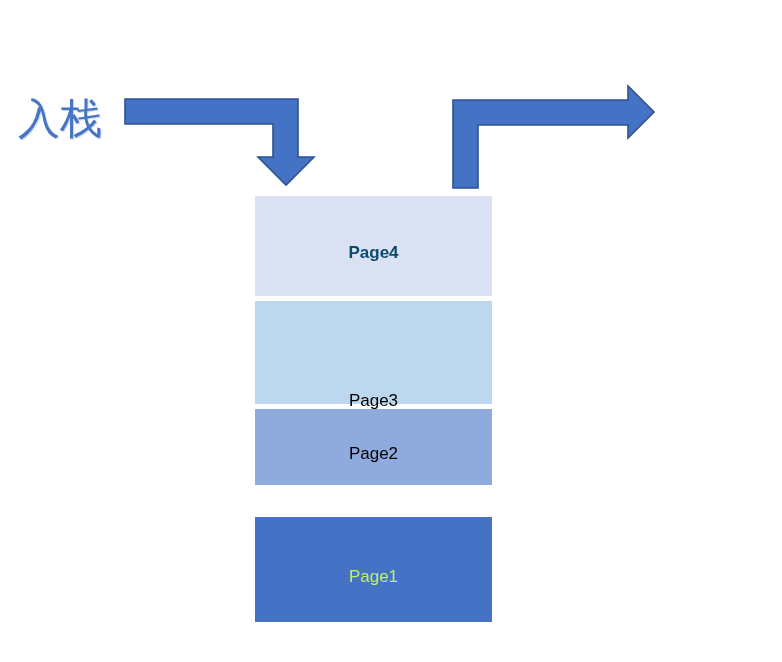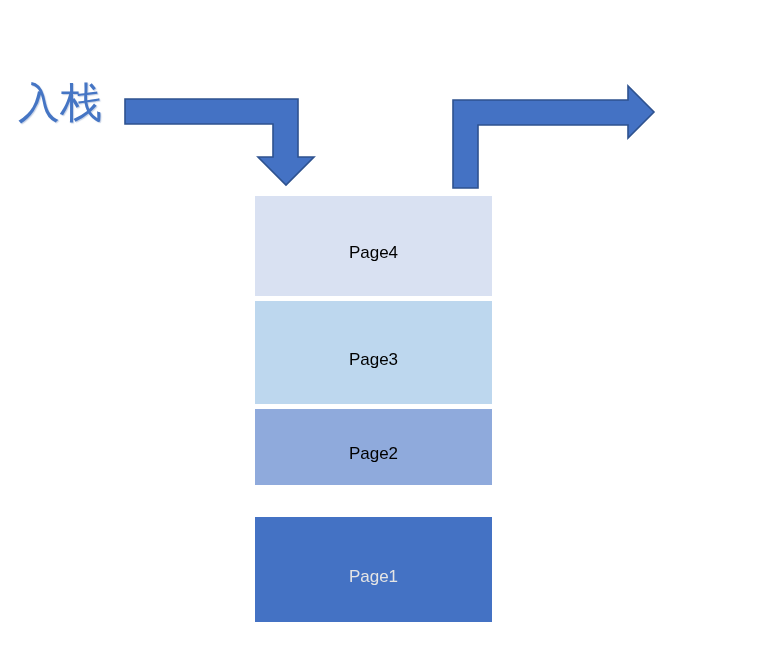--- a/index.html
+++ b/index.html
@@ -30,21 +30,21 @@
     font-family: "DejaVu Serif", "Liberation Serif", serif;
     font-size: 42px;
     line-height: 1;
     color: #4575C4;
     text-shadow: 1px 1px 1px rgba(150,170,205,0.55);
     white-space: nowrap;
     user-select: none;
   }
   #label-push {
     left: 18px;
-    top: 82px;
+    top: 98px;
   }
   #label-pop {
     left: 665px;
     top: 82px;
   }
   #stack {
     position: absolute;
     left: 255px;
     top: 196px;
     width: 237px;
@@ -61,21 +61,21 @@
     font-family: "Liberation Sans", sans-serif;
     font-size: 17px;
     color: #000000;
     user-select: none;
   }
   .stack-block .blk-label {
     position: relative;
     top: 7px;
   }
   #block-page4 { top: 0px;   height: 100px; }
-  #block-page3 { top: 105px; height: 103px; }
+  #block-page3 { top: 105px; height: 103px; align-items: flex-end; }
   #block-page2 { top: 213px; height: 76px; }
   #block-page1 { top: 321px; height: 105px; }
   #block-page4 .blk-label {
     color: #ffffff;
     font-weight: bold;
   }
 </style>
 </head>
 <body>
 
@@ -87,30 +87,30 @@
 
     <polygon points="453,188 453,100 628,100 628,86 654,112 628,138 628,125 478,125 478,188" fill="#4472C4" stroke="#2E528F" stroke-width="1.6" stroke-linejoin="miter"></polygon>
   </svg>
 
   <div class="cjk-label" id="label-push">入栈</div>
 
 
   <div id="stack">
 
     <div class="stack-block" id="block-page4" style="background: rgb(217, 225, 242);">
-      <span class="blk-label" style="color: #000000; font-weight: normal;">Page4</span>
+      <span class="blk-label" style="color: #0c4a6e; font-weight: bold;">Page4</span>
     </div>
 
     <div class="stack-block" id="block-page3" style="background: rgb(189, 215, 238);">
       <span class="blk-label" style="color: rgb(0, 0, 0); font-weight: normal;">Page3</span>
     </div>
 
     <div class="stack-block" id="block-page2" style="background: rgb(143, 170, 220);">
       <span class="blk-label" style="color: rgb(0, 0, 0); font-weight: normal;">Page2</span>
     </div>
 
     <div class="stack-block" id="block-page1" style="background: rgb(68, 114, 196);">
-      <span class="blk-label" style="color: #e5e5e5; font-weight: normal;">Page1</span>
+      <span class="blk-label" style="color: #bef264; font-weight: normal;">Page1</span>
     </div>
 
   </div>
 
 </div>
 
 </body></html>

